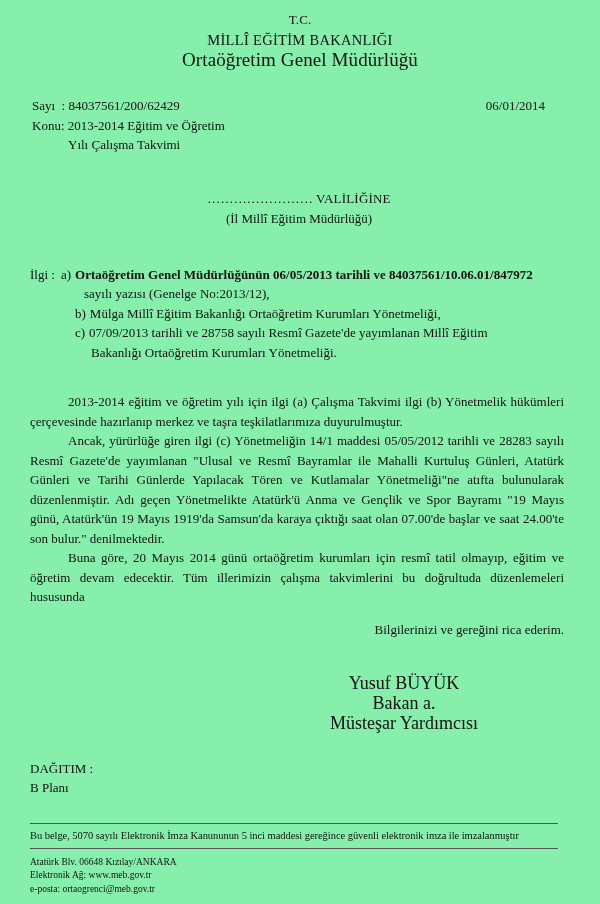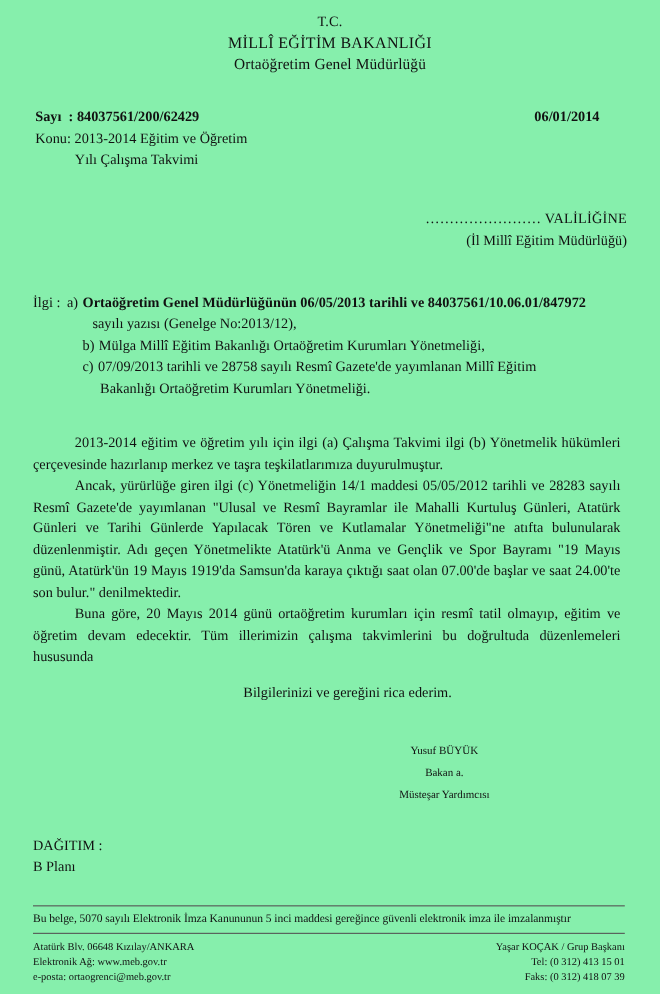--- a/index.html
+++ b/index.html
@@ -27,46 +27,45 @@
     padding-top: 10px;
   }
   .letterhead .lh-line {
     font-size: 13.5px;
     line-height: 20px;
     letter-spacing: 0.1px;
     white-space: nowrap;
   }
   .letterhead .lh-tc { font-size: 13px; }
   .letterhead .lh-ministry { font-size: 14.5px; letter-spacing: 0.3px; }
-  .letterhead .lh-dept { font-size: 14px; }
+  .letterhead .lh-dept { font-size: 19px; }
 
   
   .refblock {
     margin-top: 26px;
     padding-left: 32px;
     padding-right: 30px;
     font-size: 13px;
     line-height: 19.5px;
     position: relative;
   }
   .ref-row {
     display: flex;
     justify-content: space-between;
     align-items: flex-start;
-    font-weight: bold;
   }
   .ref-left { white-space: pre; }
   .ref-date { white-space: nowrap; padding-right: 25px; }
   .ref-konu { white-space: pre; }
   .ref-konu2 { white-space: pre; padding-left: 36px; }
 
   
   .addressee {
     margin-top: 34px;
-    text-align: right;
+    text-align: center;
     font-size: 13px;
     line-height: 20px;
     padding-right: 30px;
     margin-left: 28px;
   }
   .addressee .val-main { letter-spacing: 0.2px; }
   .addressee .val-sub { }
 
   
   .ilgi {
@@ -109,49 +108,49 @@
     padding-right: 36px;
     font-size: 13px;
     line-height: 19.5px;
   }
   .para {
     text-align: justify;
     text-indent: 38px;
     margin: 0;
   }
   .para + .para { margin-top: 0px; }
-  .para-last { text-indent: 38px; text-align: center; }
+  .para-last { text-indent: 38px; text-align: right; }
 
   
   .signature {
     margin-top: 34px;
     padding-right: 62px;
     text-align: center;
-    font-size: 10px;
+    font-size: 18px;
     line-height: 20px;
   }
   .sig-inner {
     display: inline-block;
     text-align: center;
     margin-left: 270px;
   }
 
   
   .dagitim {
     margin-top: 26px;
     padding-left: 30px;
     font-size: 13px;
     line-height: 19px;
   }
 
   
   .footer {
     position: absolute;
     left: 0;
-    right: 2px;
+    right: 12px;
     bottom: 8px;
     padding: 0 30px;
     box-sizing: border-box;
   }
   .footer-rule {
     border: 0;
     border-top: 1px solid #555555;
     margin: 0;
     height: 0;
   }
@@ -241,21 +240,16 @@
   <div class="footer">
     <hr class="footer-rule">
     <div class="esign-note">Bu belge, 5070 sayılı Elektronik İmza Kanununun 5 inci maddesi gereğince güvenli elektronik imza ile imzalanmıştır</div>
     <hr class="footer-rule">
     <div class="footer-cols">
       <div class="footer-left">
         <div>Atatürk Blv.   06648 Kızılay/ANKARA</div>
         <div><span>Elektronik Ağ: </span><span>www.meb.gov.tr</span></div>
         <div><span>e-posta: </span><span>ortaogrenci@meb.gov.tr</span></div>
       </div>
-      <div class="footer-right">
-        <div>Yaşar KOÇAK / Grup Başkanı</div>
-        <div>Tel: (0 312) 413 15 01</div>
-        <div>Faks: (0 312) 418 07 39</div>
-      </div>
     </div>
   </div>
 
 </div>
 
 </body></html>

